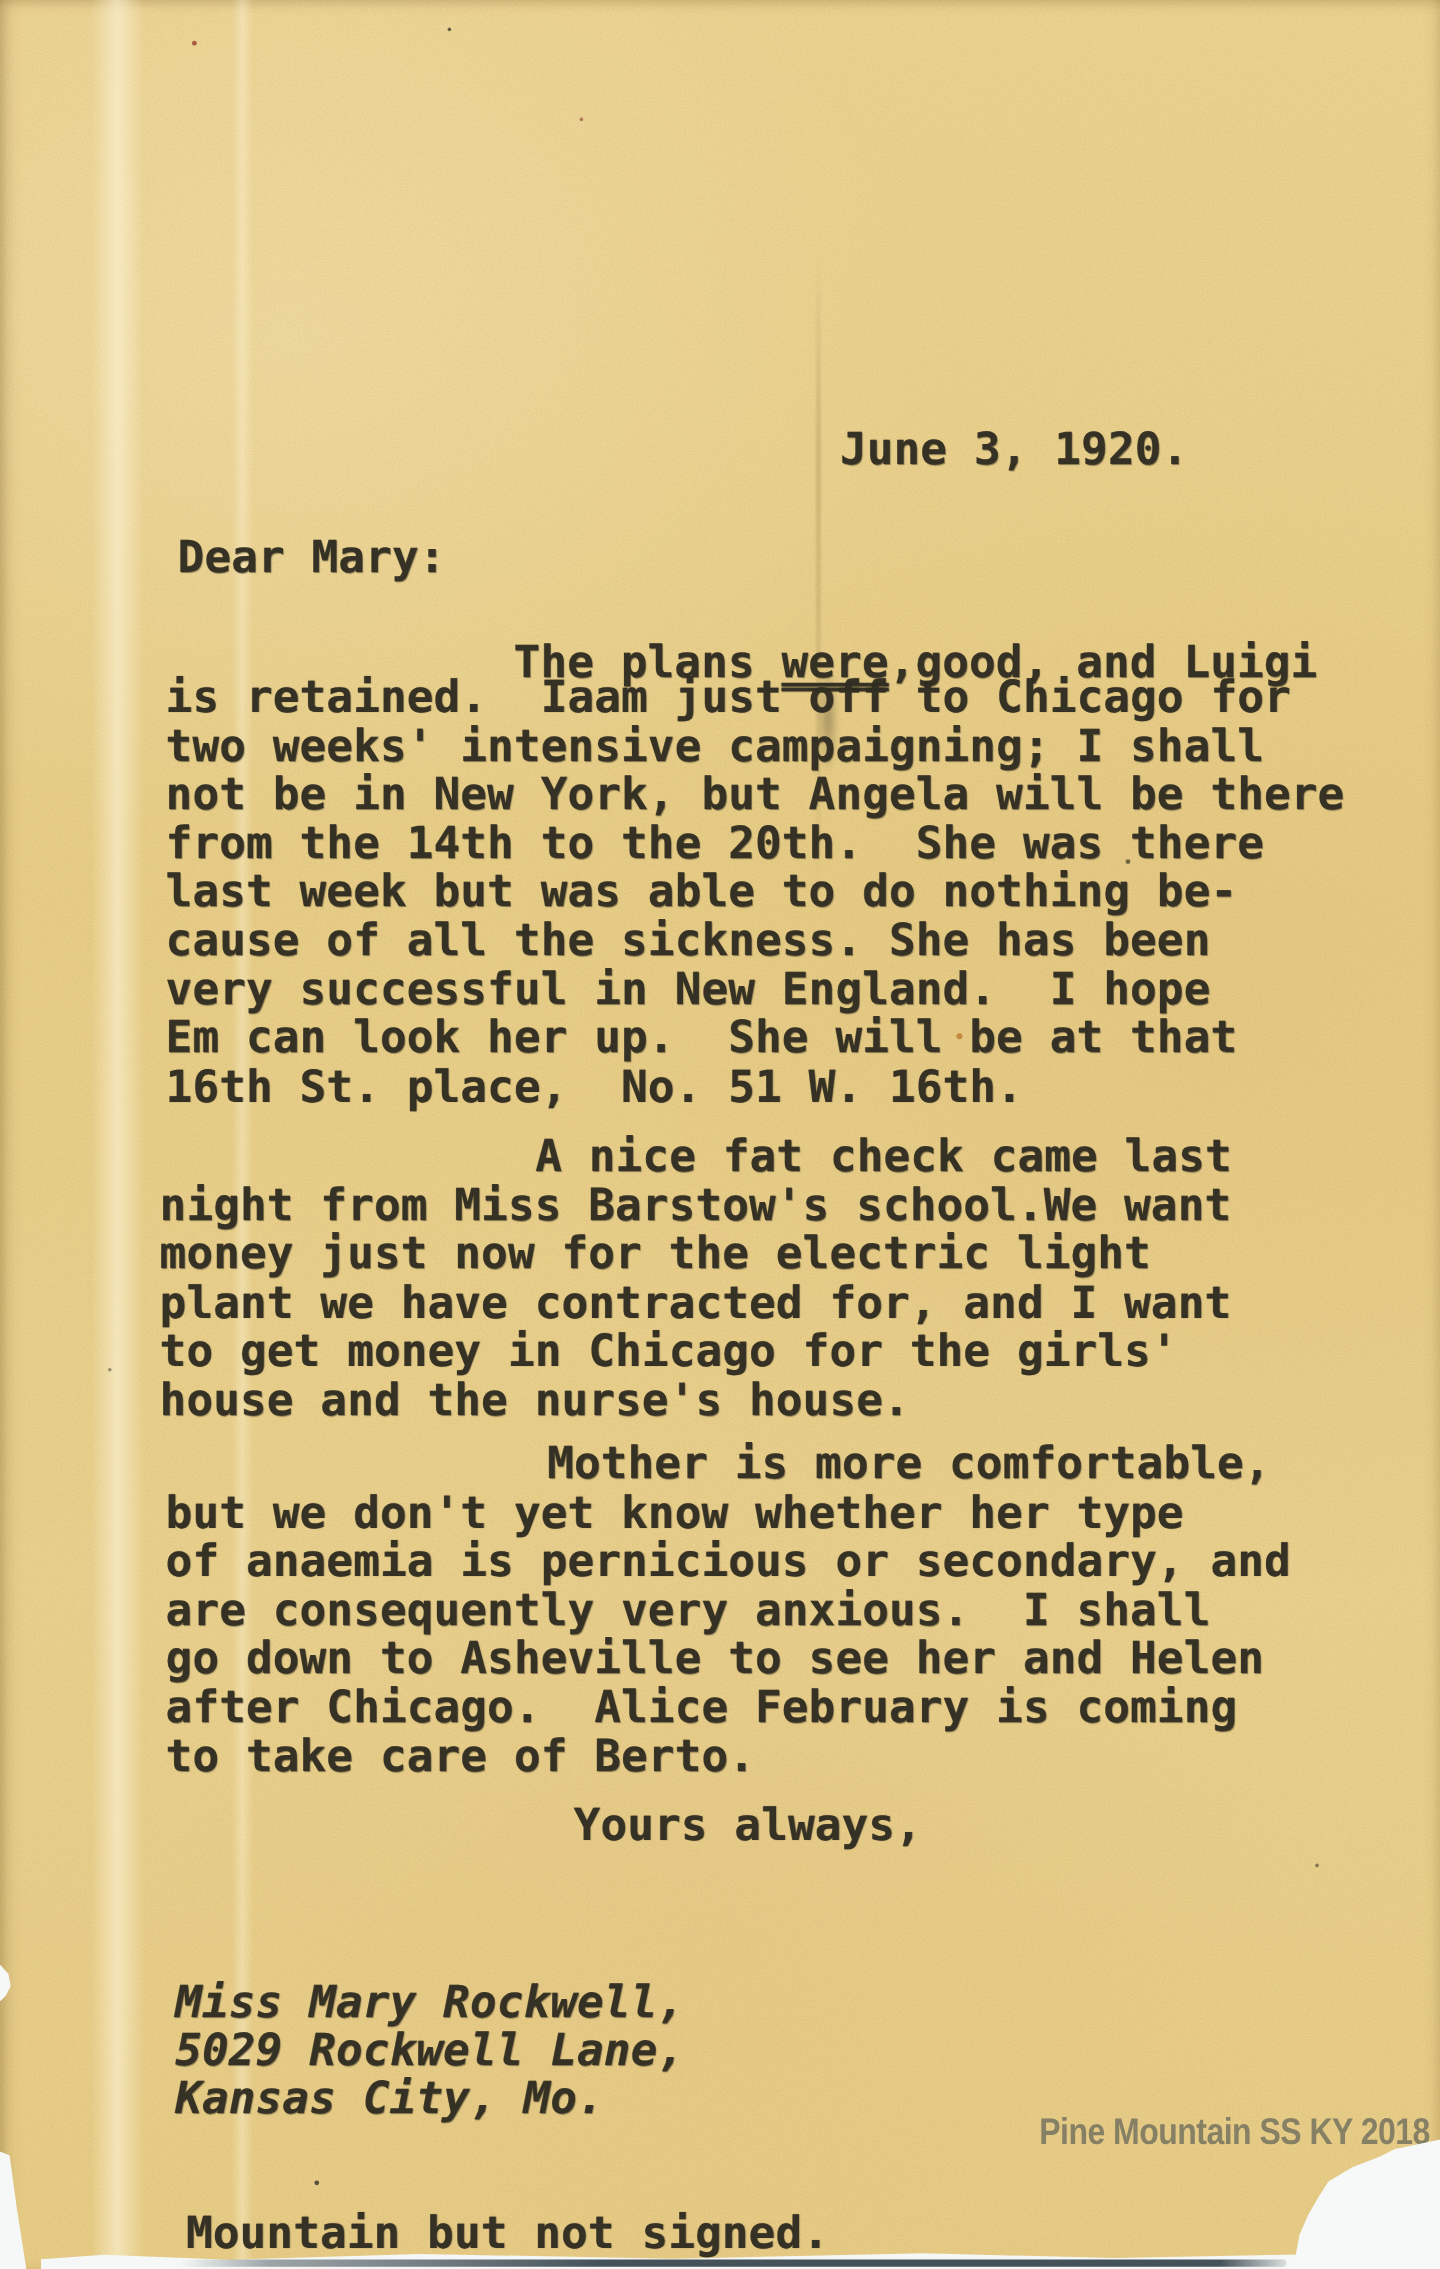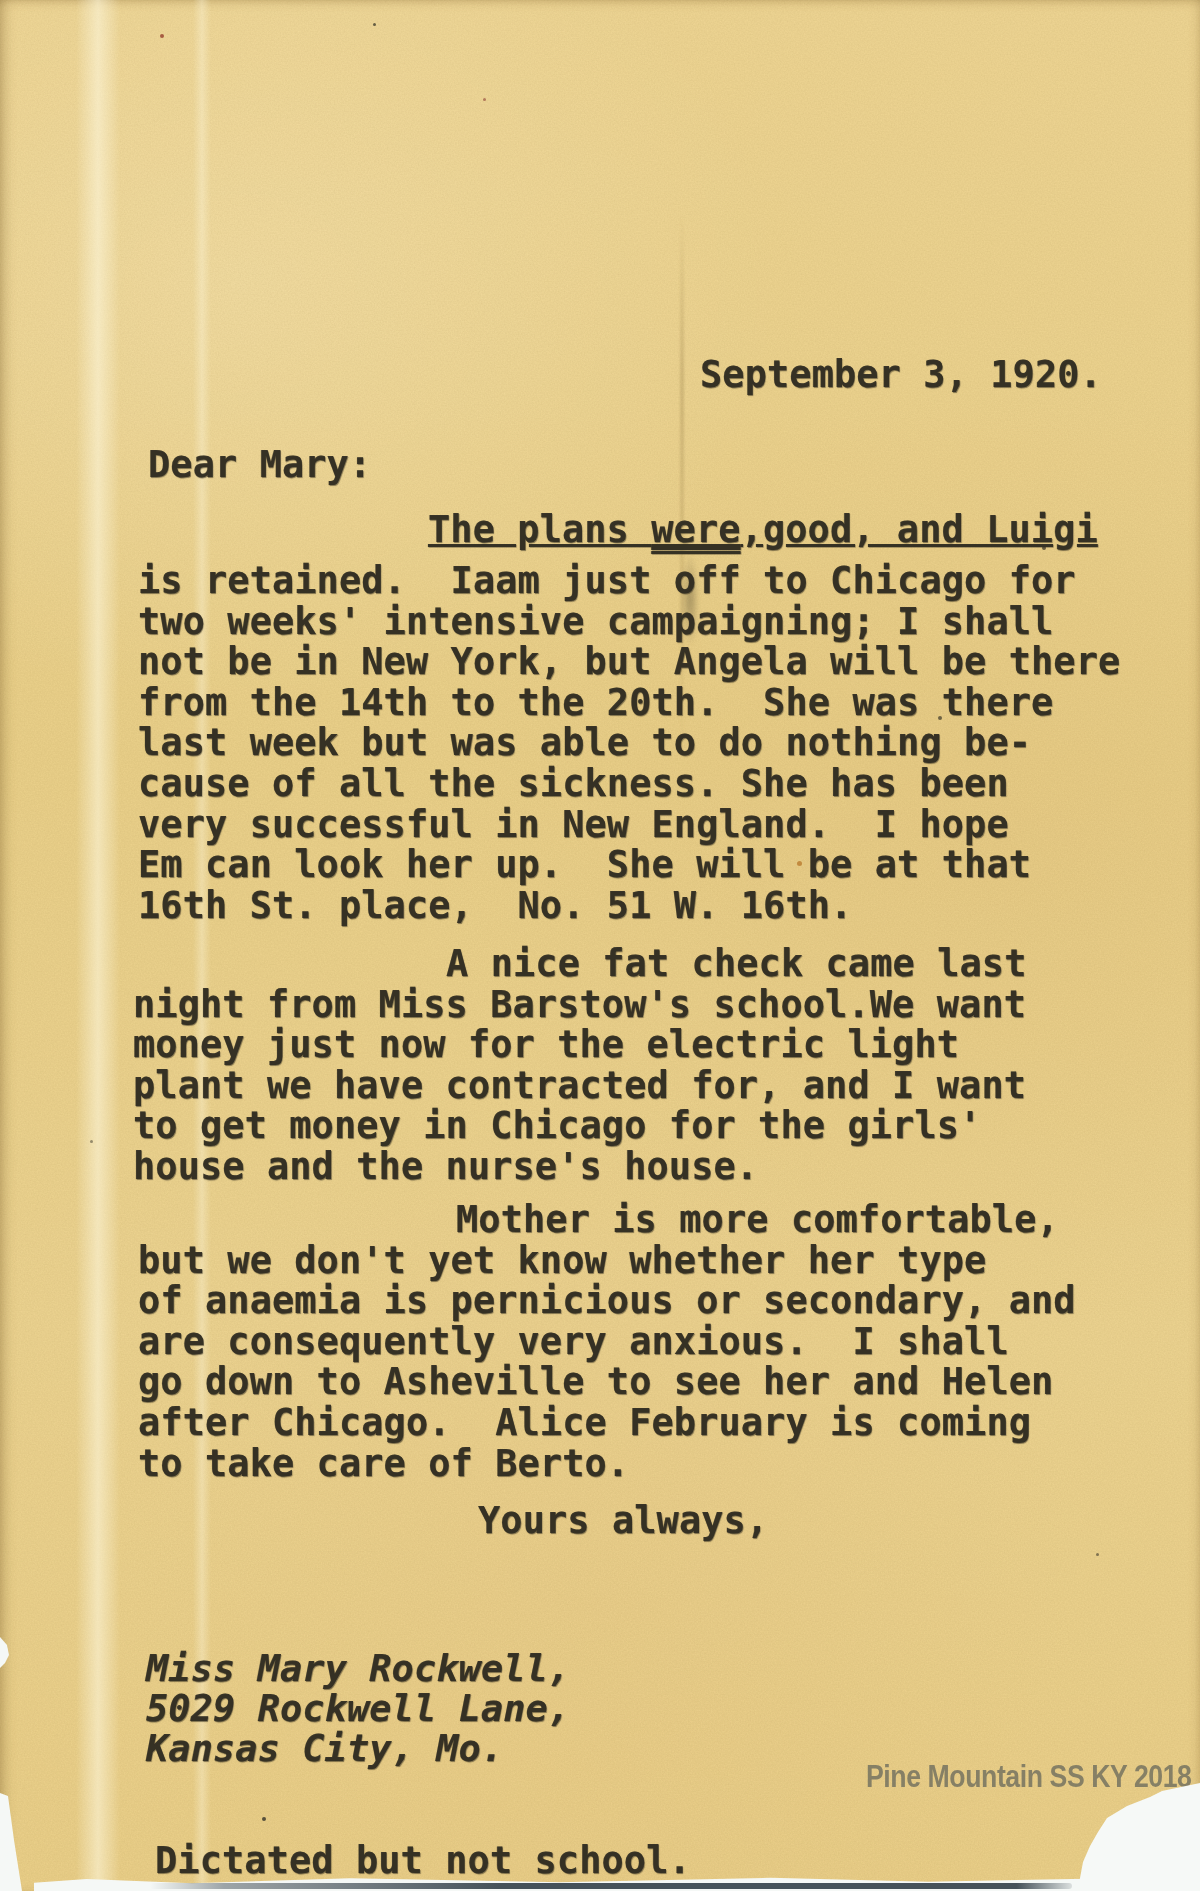--- a/index.html
+++ b/index.html
@@ -35,21 +35,21 @@
   .txt{
     position:absolute;white-space:pre;
     font:700 37px/40.6px "DejaVu Sans Mono", monospace;
     color:rgba(48,45,34,0.93);
     text-shadow:0.6px 0.6px 0.9px rgba(45,40,28,0.55), -0.3px 0 0.5px rgba(45,40,28,0.30);
     filter:blur(0.3px);
     letter-spacing:0.05px;
   }
   .date{left:700px;top:355px;}
   .salutation{left:148px;top:445px;}
-  .p1-first{left:428px;top:510px;text-decoration:underline;}
+  .p1-first{left:428px;top:532px;}
   .p1-first .uline{text-decoration:underline;text-decoration-style:double;text-decoration-thickness:2.5px;text-underline-offset:5px;}
   .p1-rest{left:138px;top:561px;}
   .p2{left:133px;top:944px;text-indent:313px;}
   .p3{left:138px;top:1200px;text-indent:318px;}
   .closing{left:455px;top:1501px;margin-left:23px;}
   .recipient{left:146px;top:1649px;line-height:40px;font-style:italic;}
   .notation{left:155px;top:1841px;}
 
   .watermark{
     position:absolute;left:866px;top:1761px;
@@ -104,21 +104,21 @@
 <div class="speck" style="left:483px;top:98px;width:3px;height:3px;background:#7a2020;opacity:.5"></div>
 <div class="speck" style="left:1042px;top:546px;width:4px;height:4px;background:#3c372a;opacity:.75"></div>
 <div class="speck" style="left:938px;top:716px;width:4px;height:4px;background:#3c372a;opacity:.7"></div>
 <div class="speck" style="left:797px;top:861px;width:5px;height:5px;background:#b06a1c;opacity:.65"></div>
 <div class="speck" style="left:575px;top:1266px;width:3px;height:3px;background:#3c372a;opacity:.6"></div>
 <div class="speck" style="left:170px;top:1472px;width:4px;height:4px;background:#30302a;opacity:.75"></div>
 <div class="speck" style="left:262px;top:1817px;width:4px;height:4px;background:#33322a;opacity:.8"></div>
 <div class="speck" style="left:1096px;top:1553px;width:3px;height:3px;background:#3c372a;opacity:.6"></div>
 <div class="speck" style="left:90px;top:1140px;width:3px;height:3px;background:#3c372a;opacity:.5"></div>
 
-<div class="txt date">September 3, 1920.</div>
+<div class="txt date">June 3, 1920.</div>
 
 <div class="txt salutation">Dear Mary:</div>
 
 <div class="txt p1-first"><span>The plans </span><span class="uline">were</span><span>,good, and Luigi</span></div>
 
 <div class="txt p1-rest">is retained.  Iaam just off to Chicago for
 two weeks' intensive campaigning; I shall
 not be in New York, but Angela will be there
 from the 14th to the 20th.  She was there
 last week but was able to do nothing be-
@@ -149,13 +149,13 @@
 Kansas City, Mo.</div>
 
 <div class="watermark">Pine Mountain SS KY 2018</div>
 
 <div class="bottom-strip"></div>
 <div class="scan-line"></div>
 <div class="tear-br"></div>
 <div class="tear-left"></div>
 <div class="notch-left"></div>
 
-<div class="txt notation">Dictated but not school.</div>
+<div class="txt notation">Mountain but not signed.</div>
 
 </body></html>

